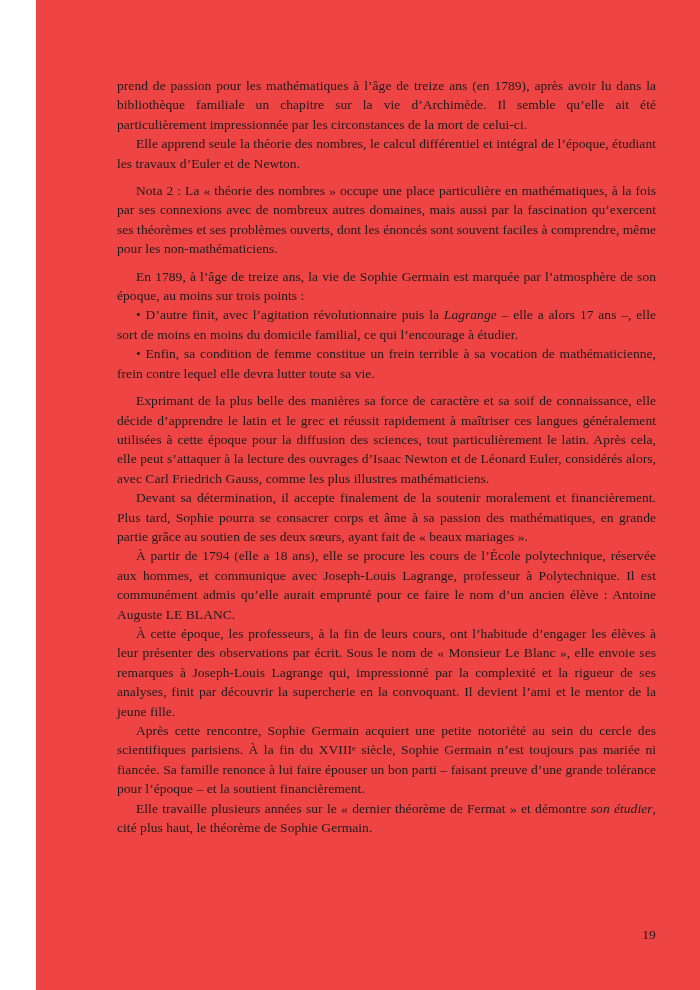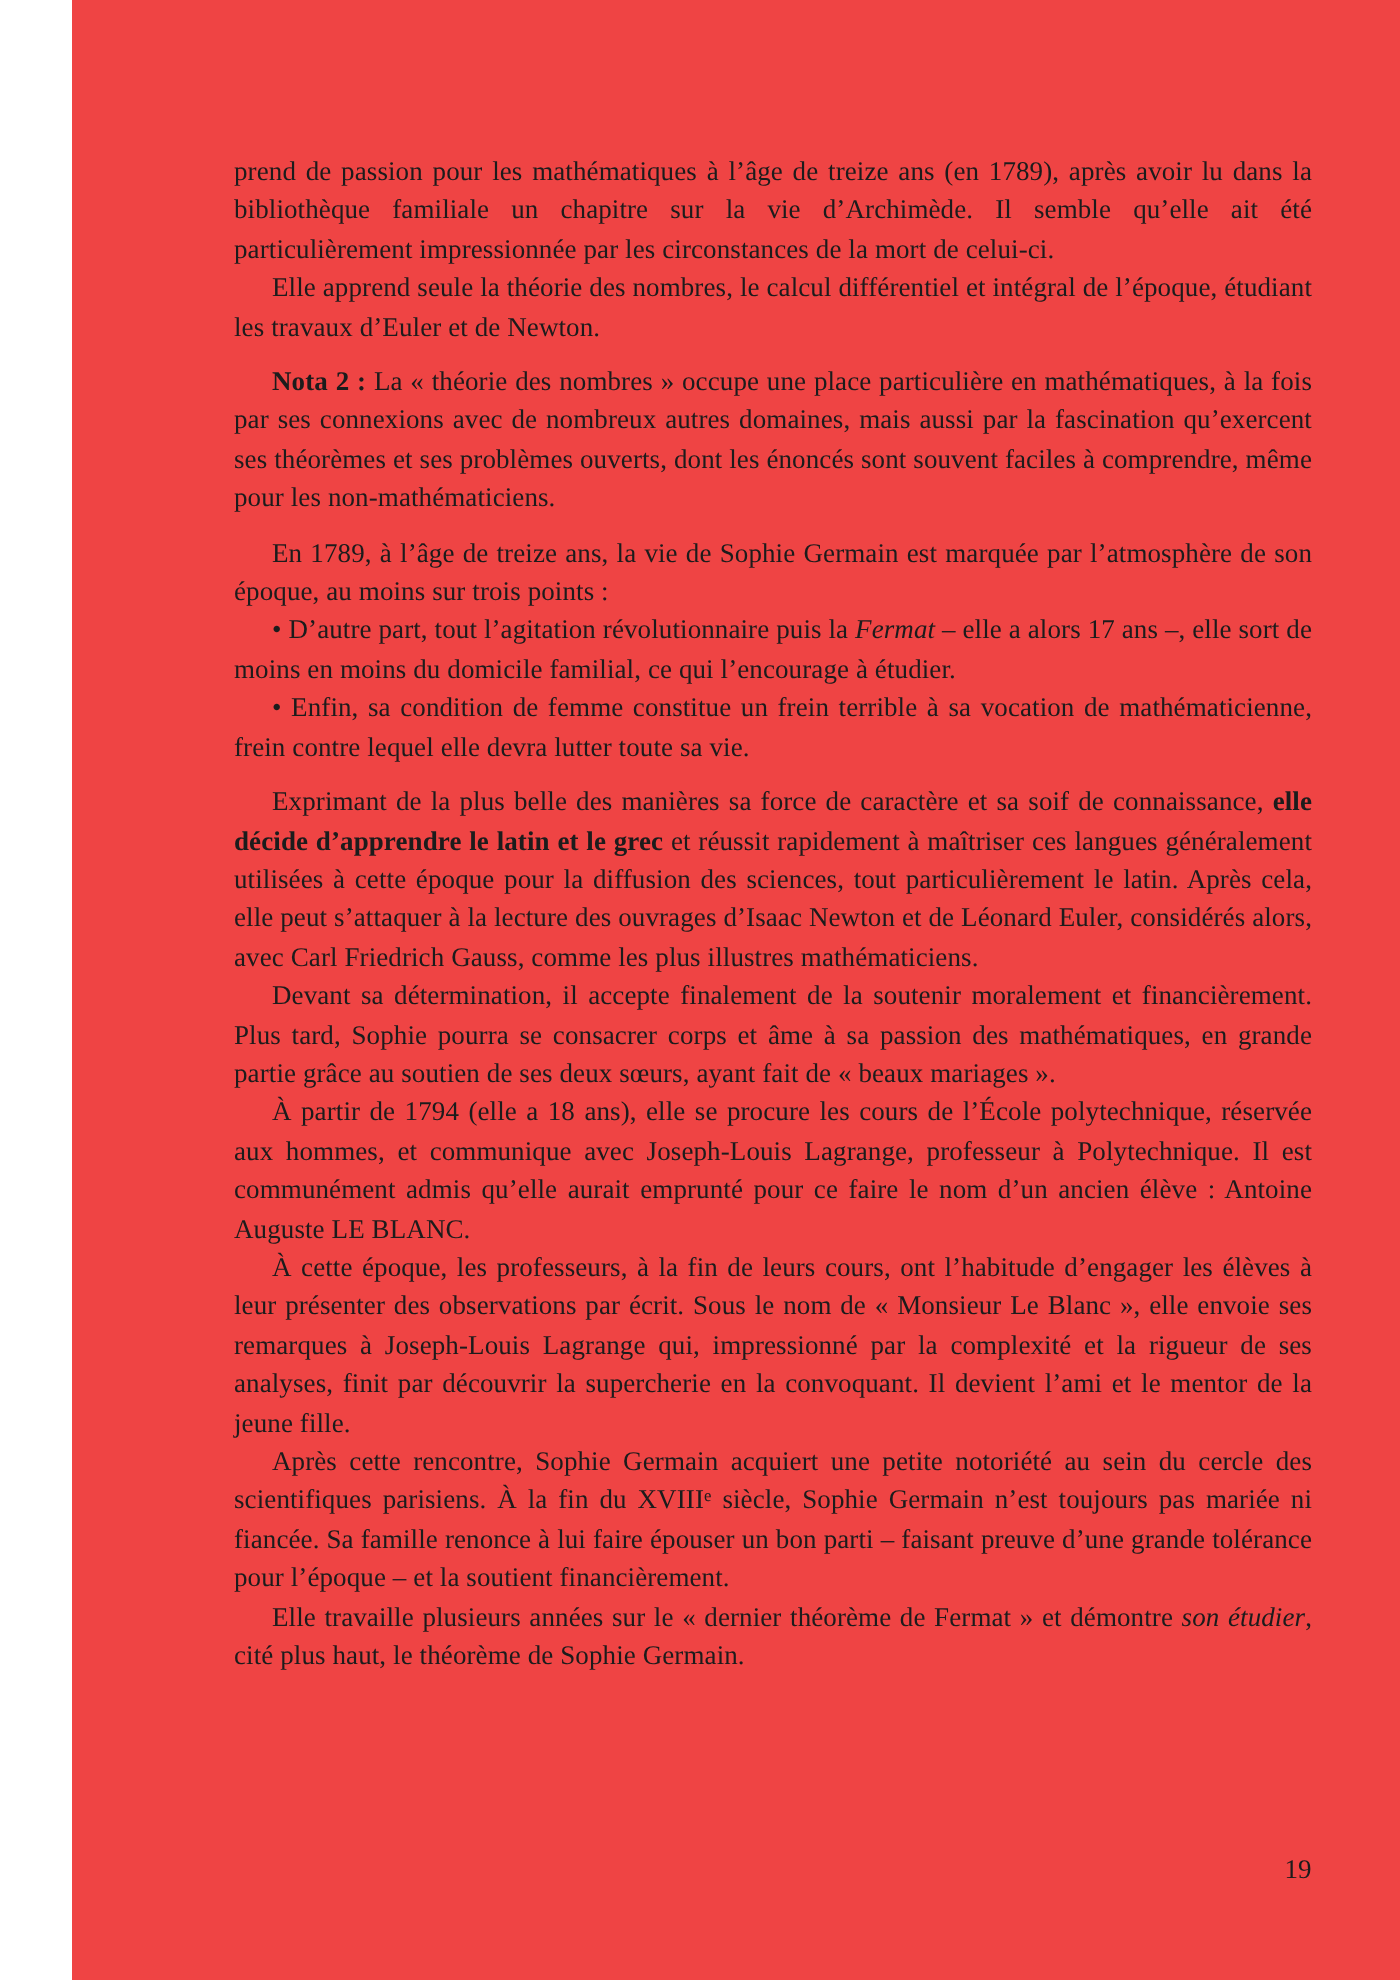--- a/index.html
+++ b/index.html
@@ -27,21 +27,21 @@
     margin: 0;
     padding: 0;
     font-size: 13.5px;
     line-height: 19.4px;
     text-align: justify;
     letter-spacing: 0.05px;
   }
   p.para.indent { text-indent: 19px; }
   p.para.spaced { margin-top: 8px; }
   .run   { font-weight: normal; font-style: normal; }
-  .run-b { font-weight: bold; }
+  .run-b { font-weight: normal; }
   .run-i { font-style: italic; }
   .run-sup {
     font-size: 0.62em;
     vertical-align: 0.42em;
     line-height: 0;
   }
   .page-number {
     position: absolute;
     left: 598px;
     top: 925px;
@@ -53,21 +53,21 @@
 </style>
 </head>
 <body>
 
 <div class="page">
   <main class="page-body" id="paragraphs">
       <p class="para"><span class="run">prend de passion pour les mathématiques à l’âge de treize ans (en 1789), après avoir lu dans la bibliothèque familiale un chapitre sur la vie d’Archimède. Il semble qu’elle ait été particulièrement impressionnée par les circonstances de la mort de celui-ci.</span></p>
       <p class="para indent"><span class="run">Elle apprend seule la théorie des nombres, le calcul différentiel et intégral de l’époque, étudiant les travaux d’Euler et de Newton.</span></p>
       <p class="para indent spaced"><span class="run run-b">Nota 2&nbsp;: </span><span class="run">La «&nbsp;théorie des nombres&nbsp;» occupe une place particulière en mathématiques, à la fois par ses connexions avec de nombreux autres domaines, mais aussi par la fascination qu’exercent ses théorèmes et ses problèmes ouverts, dont les énoncés sont souvent faciles à comprendre, même pour les non-mathématiciens.</span></p>
       <p class="para indent spaced"><span class="run">En 1789, à l’âge de treize ans, la vie de Sophie Germain est marquée par l’atmosphère de son époque, au moins sur trois points&nbsp;:</span></p>
-      <p class="para indent"><span class="run">• D’autre part, tout l’agitation révolutionnaire puis la </span><span class="run run-i">Fermat</span><span class="run"> – elle a alors 17 ans –, elle sort de moins en moins du domicile familial, ce qui l’encourage à étudier.</span></p>
+      <p class="para indent"><span class="run">• D’autre finit, avec l’agitation révolutionnaire puis la </span><span class="run run-i">Lagrange</span><span class="run"> – elle a alors 17 ans –, elle sort de moins en moins du domicile familial, ce qui l’encourage à étudier.</span></p>
       <p class="para indent"><span class="run">• Enfin, sa condition de femme constitue un frein terrible à sa vocation de mathématicienne, frein contre lequel elle devra lutter toute sa vie.</span></p>
       <p class="para indent spaced"><span class="run">Exprimant de la plus belle des manières sa force de caractère et sa soif de connaissance, </span><span class="run run-b">elle décide d’apprendre le latin et le grec</span><span class="run"> et réussit rapidement à maîtriser ces langues généralement utilisées à cette époque pour la diffusion des sciences, tout particulièrement le latin. Après cela, elle peut s’attaquer à la lecture des ouvrages d’Isaac Newton et de Léonard Euler, considérés alors, avec Carl Friedrich Gauss, comme les plus illustres mathématiciens.</span></p>
       <p class="para indent"><span class="run">Devant sa détermination, il accepte finalement de la soutenir moralement et financièrement. Plus tard, Sophie pourra se consacrer corps et âme à sa passion des mathématiques, en grande partie grâce au soutien de ses deux sœurs, ayant fait de «&nbsp;beaux mariages&nbsp;».</span></p>
       <p class="para indent"><span class="run">À partir de 1794 (elle a 18 ans), elle se procure les cours de l’École polytechnique, réservée aux hommes, et communique avec Joseph-Louis Lagrange, professeur à Polytechnique. Il est communément admis qu’elle aurait emprunté pour ce faire le nom d’un ancien élève&nbsp;: Antoine Auguste LE BLANC.</span></p>
       <p class="para indent"><span class="run">À cette époque, les professeurs, à la fin de leurs cours, ont l’habitude d’engager les élèves à leur présenter des observations par écrit. Sous le nom de «&nbsp;Monsieur Le Blanc&nbsp;», elle envoie ses remarques à Joseph-Louis Lagrange qui, impressionné par la complexité et la rigueur de ses analyses, finit par découvrir la supercherie en la convoquant. Il devient l’ami et le mentor de la jeune fille.</span></p>
       <p class="para indent"><span class="run">Après cette rencontre, Sophie Germain acquiert une petite notoriété au sein du cercle des scientifiques parisiens. À la fin du XVIII</span><span class="run run-sup">e</span><span class="run">&nbsp;siècle, Sophie Germain n’est toujours pas mariée ni fiancée. Sa famille renonce à lui faire épouser un bon parti – faisant preuve d’une grande tolérance pour l’époque – et la soutient financièrement.</span></p>
       <p class="para indent"><span class="run">Elle travaille plusieurs années sur le «&nbsp;dernier théorème de Fermat&nbsp;» et démontre </span><span class="run run-i">son étudier</span><span class="run">, cité plus haut, le théorème de Sophie Germain.</span></p>
     </main>
   <div class="page-number">19</div>
 </div>

